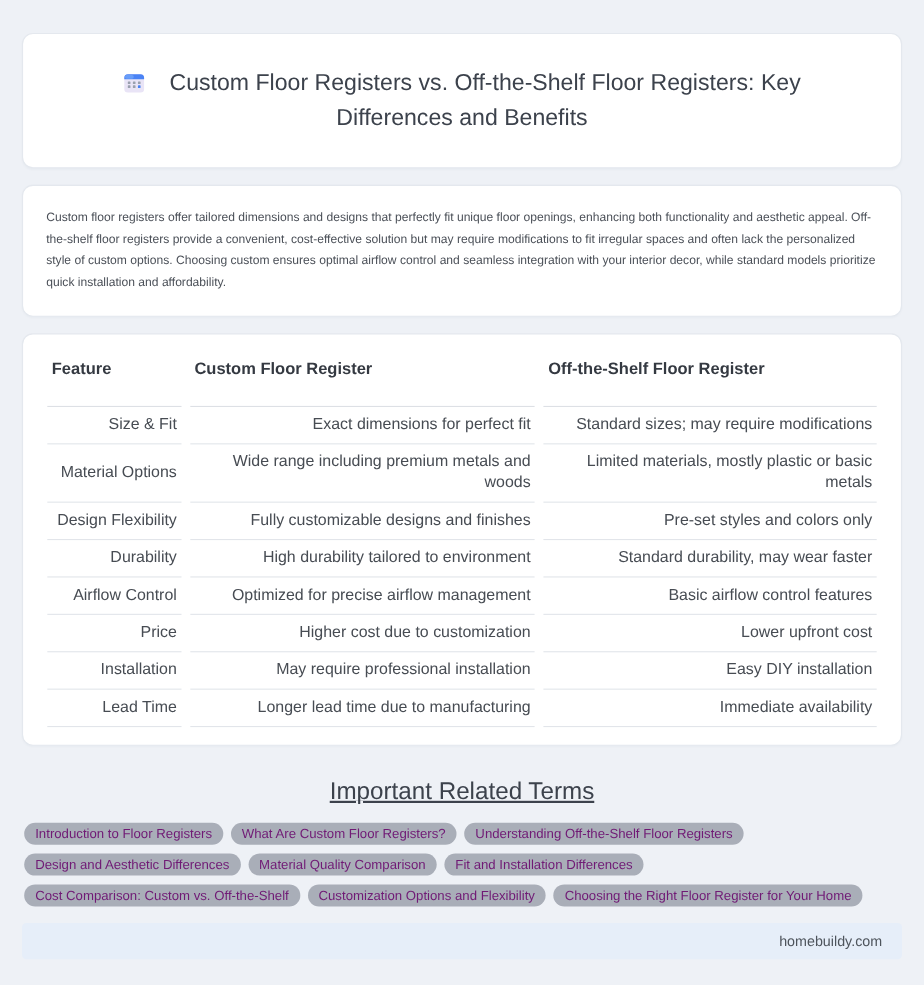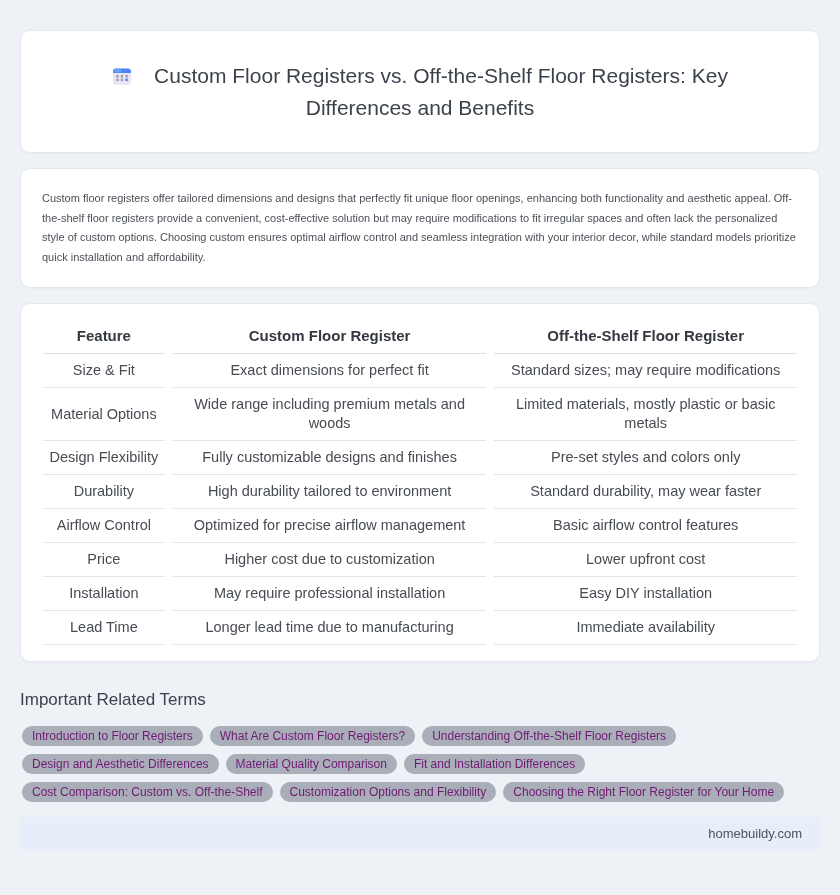--- a/index.html
+++ b/index.html
@@ -55,33 +55,35 @@
     width:100%;
     border-collapse:separate;
     border-spacing:8px 0;
     table-layout:fixed;
   }
   col.c-feature{width:16.5%;}
   col.c-custom{width:42.5%;}
   col.c-shelf{width:41%;}
   th{
     font-size:15px;font-weight:700;color:#343941;
-    text-align:center;
-    padding:3px 4px 9px;
+    text-align:left;
+    padding:3px 4px 25px;
     border-bottom:1px solid #dde0e5;
   }
   td{
     font-size:14.5px;color:#474c53;line-height:19px;
-    text-align:center;vertical-align:middle;
+    text-align:right;vertical-align:middle;
     padding:7px 4px;
     border-bottom:1px solid var(--row-border);
   }
   .terms-heading{
-    font-size:17px;font-weight:400;color:var(--text-dark);
+    font-size:22px;font-weight:400;color:var(--text-dark);
+    text-align:center;
     margin-bottom:16px;
+    text-decoration:underline;
   }
   .tags{
     display:flex;flex-wrap:wrap;
     gap:8px 7px;
     padding:0 2px;
     margin-bottom:15px;
   }
   .tag{
     background:var(--tag-bg);
     color:#701a75;

